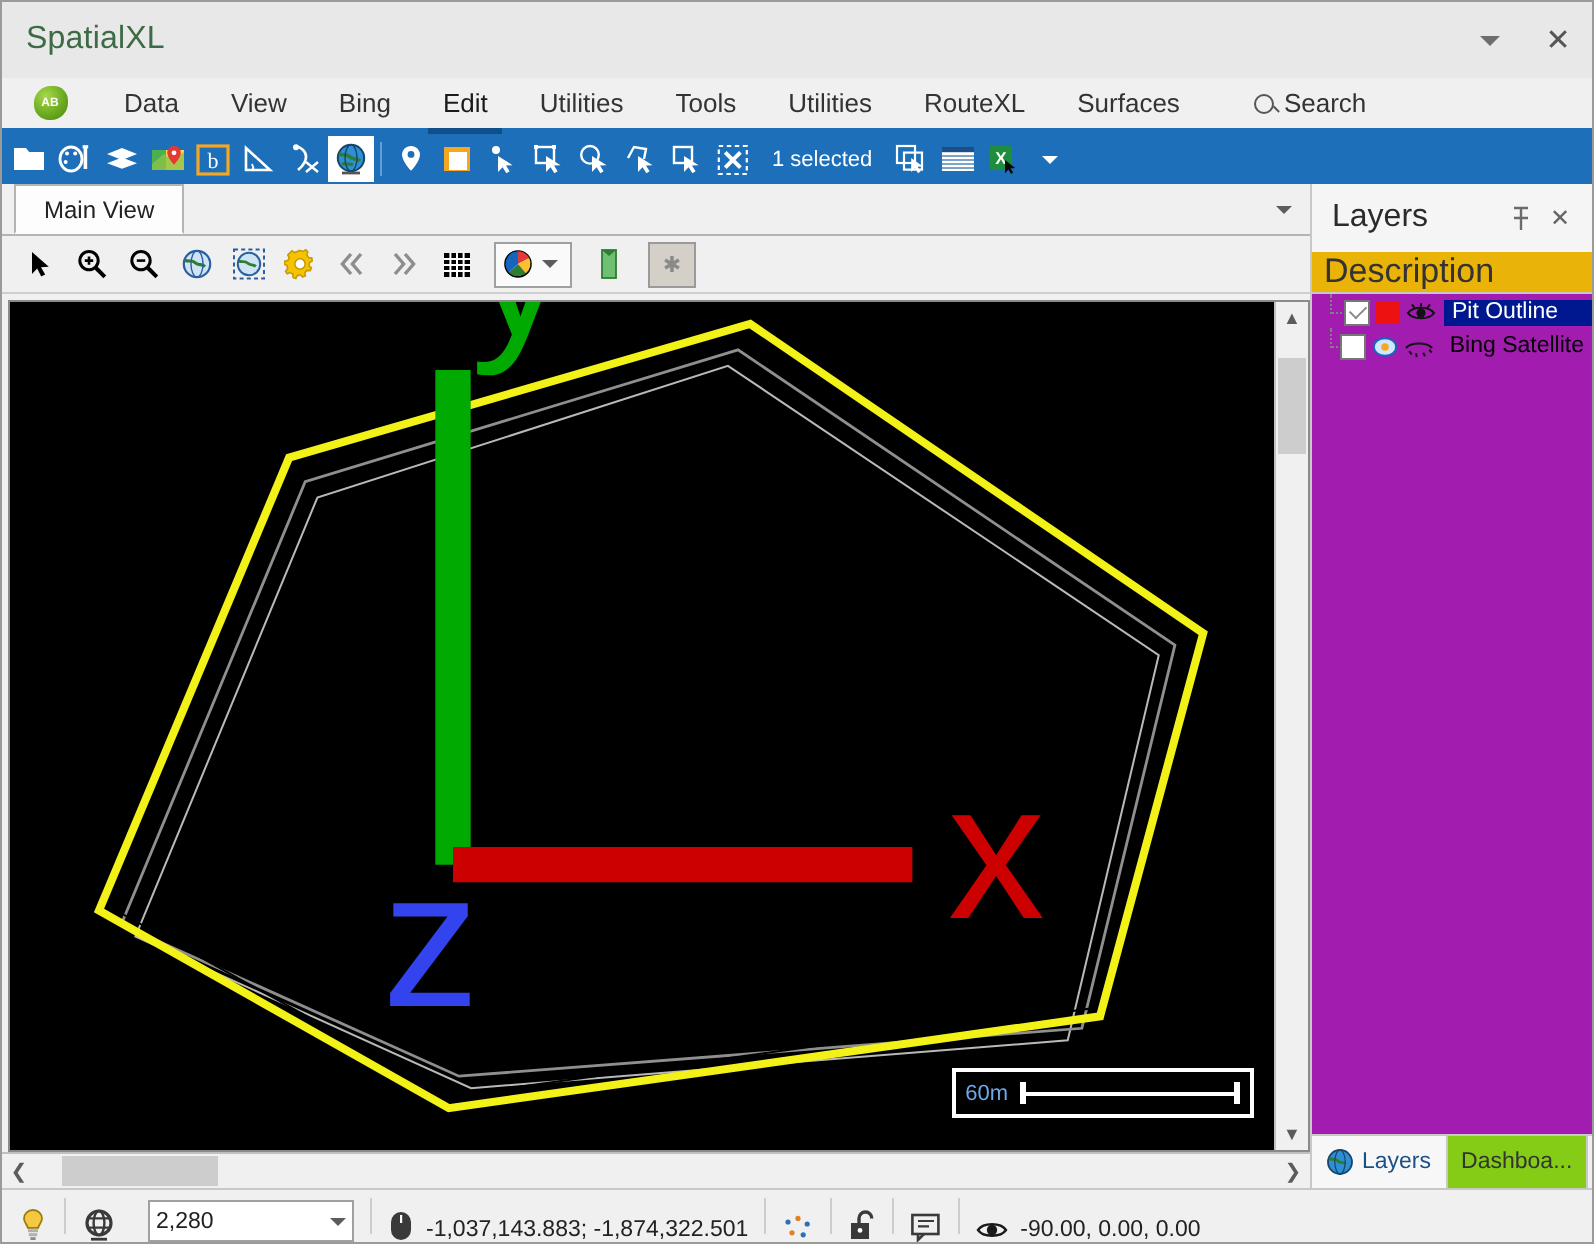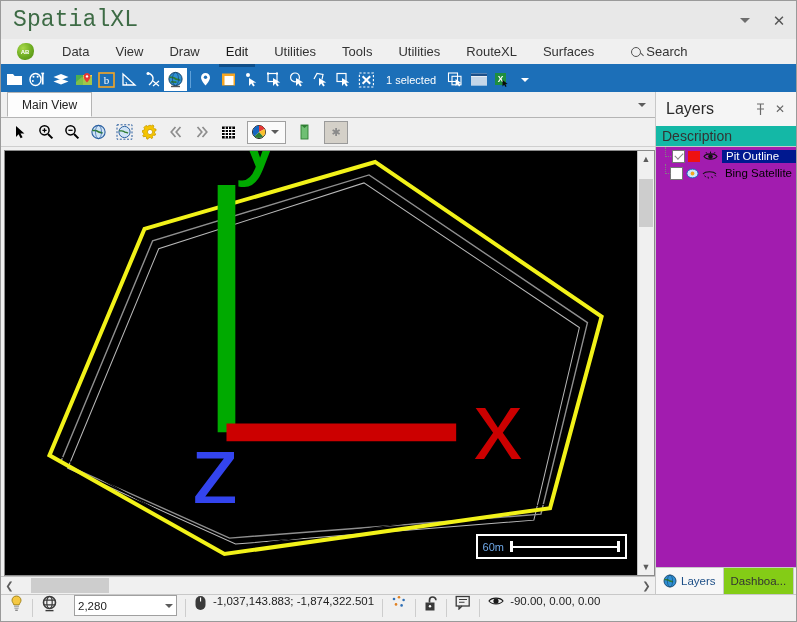--- a/index.html
+++ b/index.html
@@ -22,25 +22,25 @@
   
   .titlebar {
     height: 38px;
     background: #e8e8e8;
     display: flex;
     align-items: center;
     flex: 0 0 auto;
     position: relative;
   }
   .app-title {
-    font-size: 23px;
+    font-size: 16px;
     color: #3d6b45;
     padding-left: 12px;
     letter-spacing: .1px;
-    font-family: Liberation Mono, monospace;
+    font-family: Liberation Sans, sans-serif;
   }
   .titlebar-spacer { flex: 1 1 auto; }
   .tb-btn {
     width: 34px; height: 30px;
     display: flex; align-items: center; justify-content: center;
     color: #666; font-size: 12px;
     cursor: default;
   }
   .caret-down {
     width: 0; height: 0;
@@ -347,25 +347,25 @@
     flex: 1 1 auto;
   }
   .panel-ic {
     width: 20px; height: 20px;
     display: flex; align-items: center; justify-content: center;
     color: #666; font-size: 12px;
     cursor: default;
   }
   .col-header {
     height: 20px;
-    background: #14b8a6;
+    background: #eab308;
     border-bottom: 1px solid #c8c8c8;
     display: flex; align-items: center;
     padding-left: 6px;
-    font-size: 14px; color: #333;
+    font-size: 17px; color: #333;
     flex: 0 0 auto;
     cursor: default;
   }
   .layer-list {
     flex: 1 1 auto;
     background: #a21caf;
     padding-top: 1px;
     overflow: hidden;
   }
   .layer-row {
@@ -461,21 +461,21 @@
   .statusbar {
     height: 26px;
     background: #f0f0f0;
     border-top: 1px solid #c8c8c8;
     display: flex; align-items: center;
     flex: 0 0 auto;
     font-size: 11.5px;
     color: #222;
   }
   .sb-cell {
-    display: flex; align-items: flex-start;
+    display: flex; align-items: flex-end;
     height: 26px;
     padding: 0 8px;
     gap: 6px;
     cursor: default;
   }
   .sb-sep {
     width: 1px; height: 18px; background: #cdcdcd;
   }
   .sb-combo {
     width: 95px; height: 19px;
@@ -508,21 +508,21 @@
     <div class="logo-cell">
       <span class="logo-glyph">AB</span>
     </div>
     <div class="menu-item">
       <span>Data</span>
     </div>
     <div class="menu-item">
       <span>View</span>
     </div>
     <div class="menu-item">
-      <span>Draw</span>
+      <span>Bing</span>
     </div>
     <div class="menu-item active">
       <span>Edit</span>
     </div>
     <div class="menu-item">
       <span>Utilities</span>
     </div>
     <div class="menu-item">
       <span>Tools</span>
     </div>

